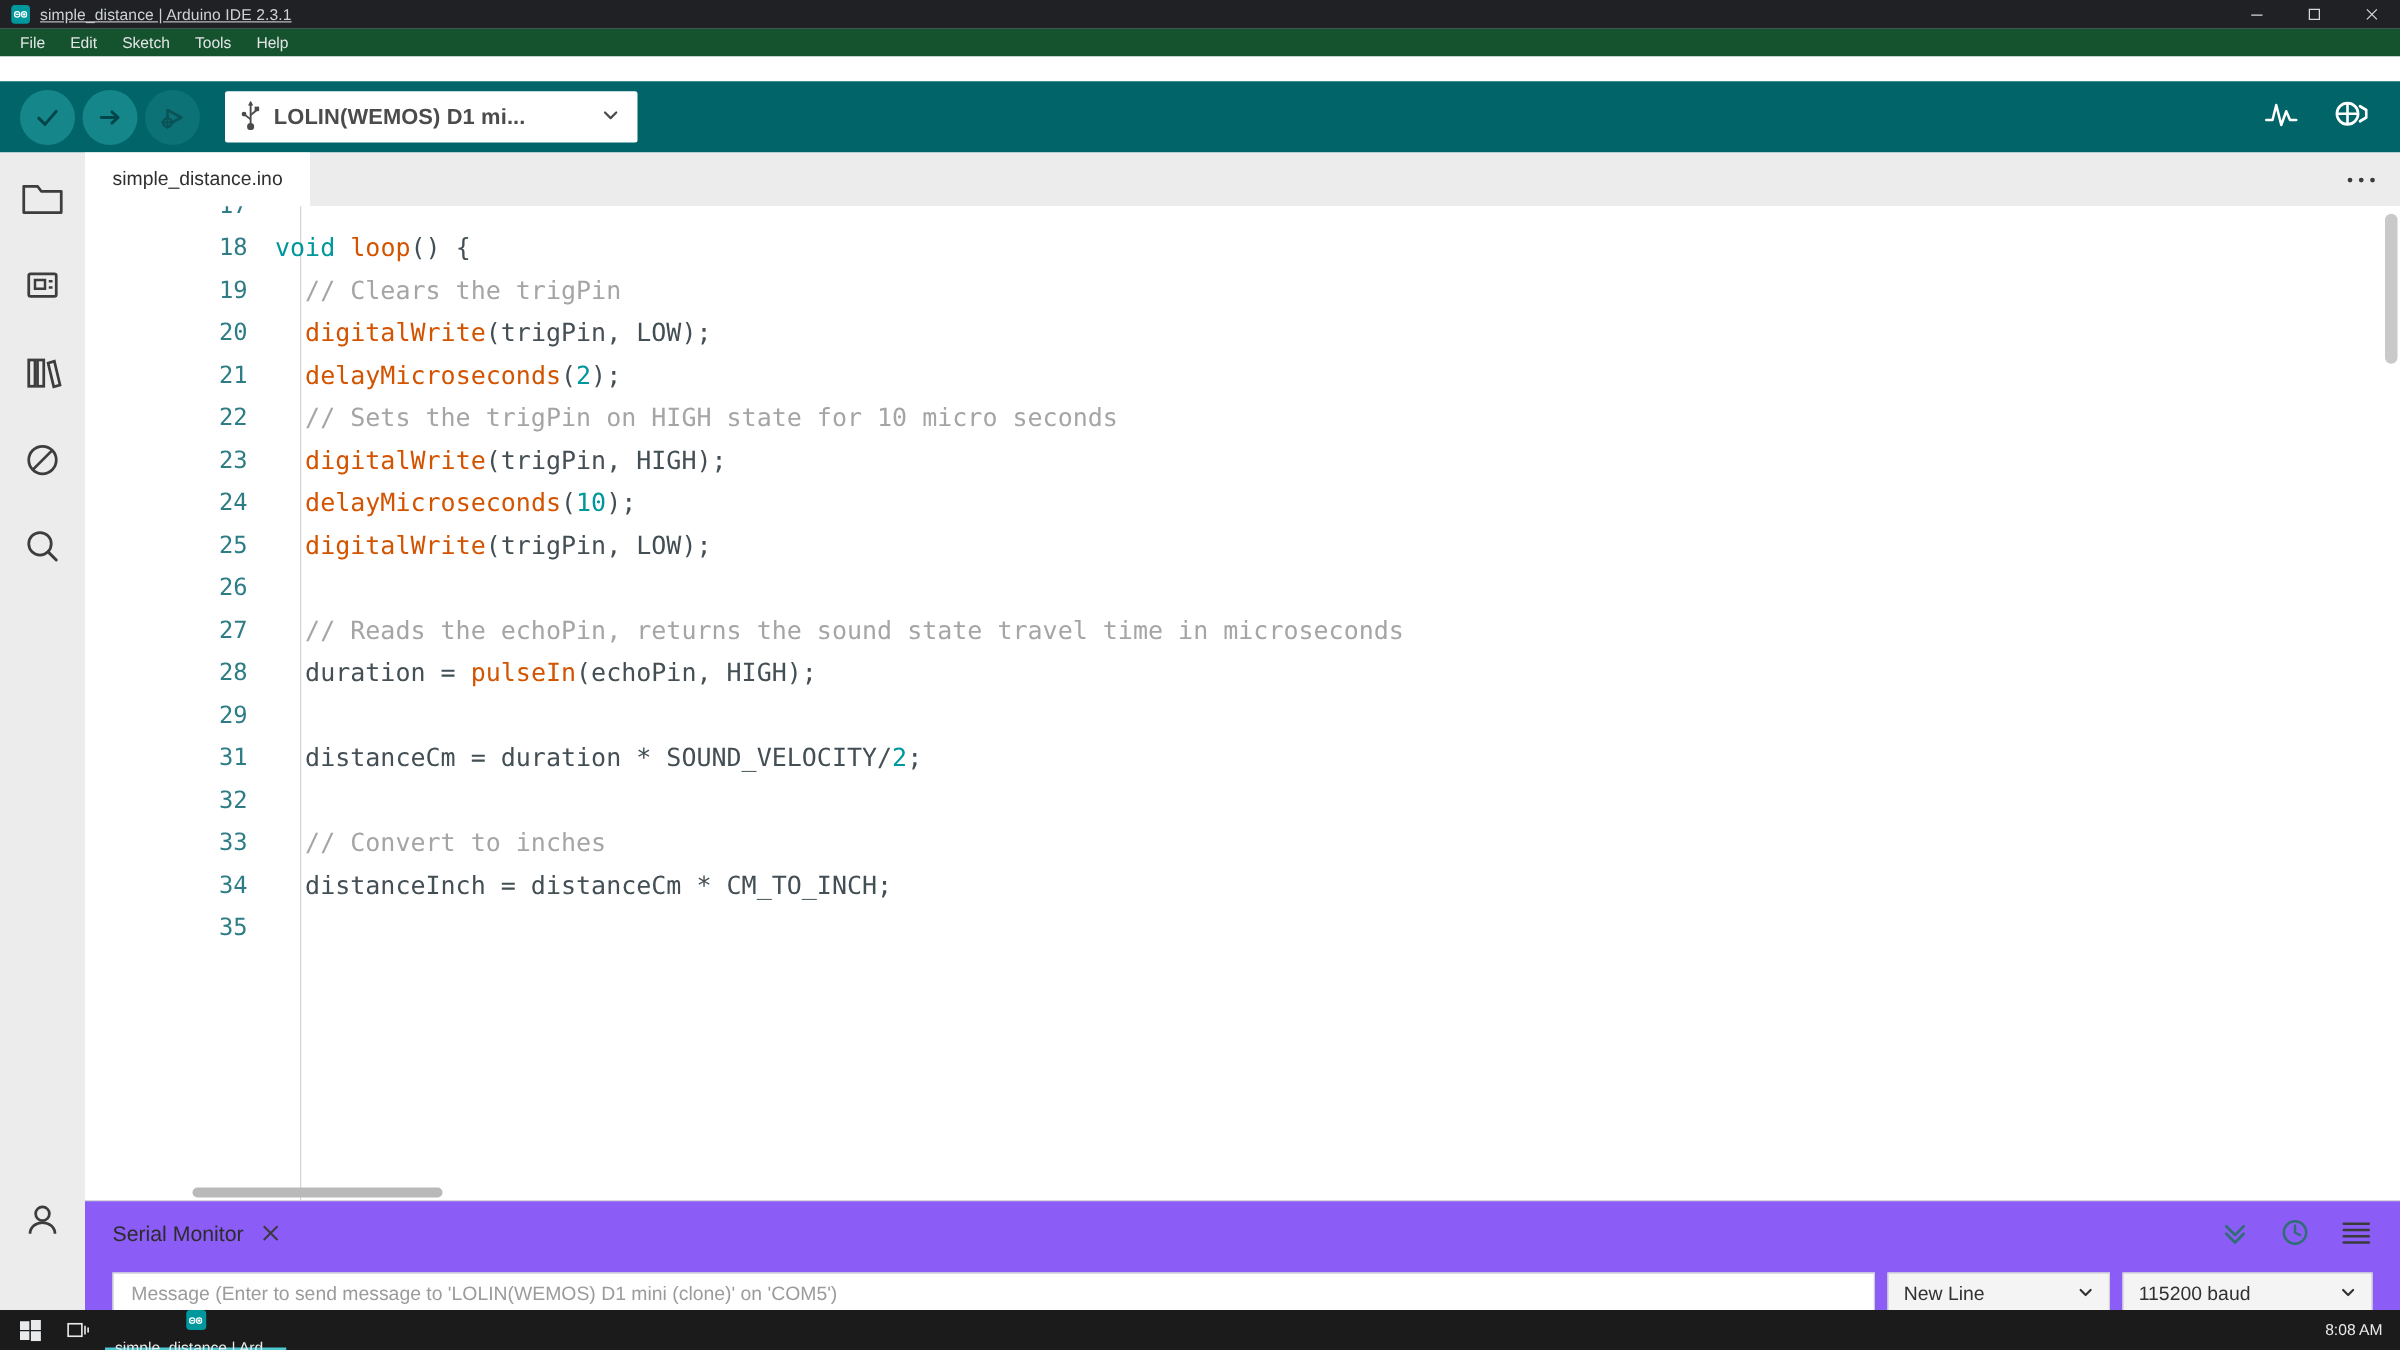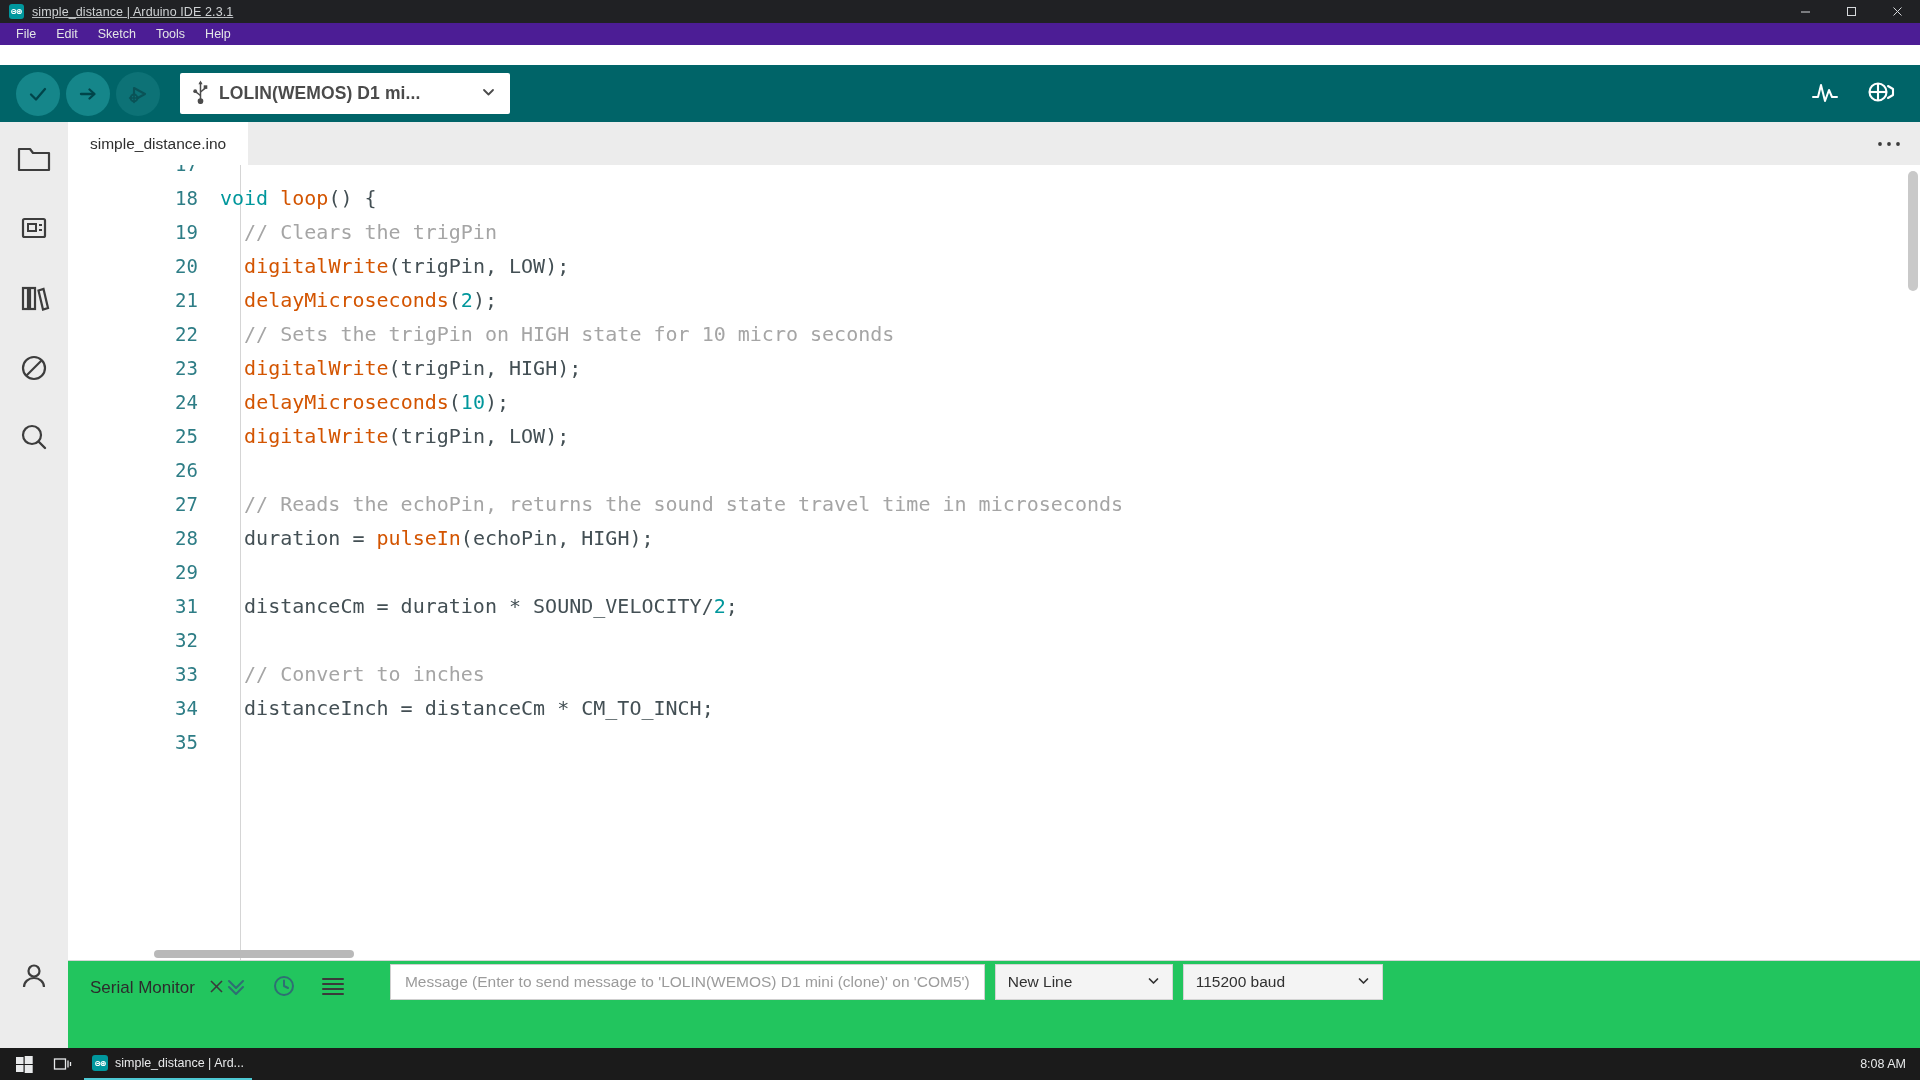--- a/index.html
+++ b/index.html
@@ -24,21 +24,21 @@
   .title-logo svg { display: block; }
   .title-text { font-size: 12.5px; color: #cfd2d4; letter-spacing: .1px; white-space: nowrap; }
   .win-btns { margin-left: auto; display: flex; height: 23px; }
   .win-btn {
     width: 46px; height: 23px; display: flex; align-items: center; justify-content: center;
     color: #d6d9db;
   }
 
   
   .menubar {
-    height: 22px; background: #4c1d95; display: flex; align-items: center;
+    height: 22px; background: #14532d; display: flex; align-items: center;
     padding-left: 6px; gap: 0;
   }
   .menu-item {
     font-size: 12.5px; color: #e3e5e6; padding: 2px 10px; line-height: 16px;
     white-space: nowrap;
   }
 
   
   .toolbar {
     height: 57px; background: #006468; display: flex; align-items: center;
@@ -117,22 +117,22 @@
     position: absolute; right: 2px; top: 6px; width: 10px; height: 120px;
     background: #c9c9c9; border-radius: 5px;
   }
   .editor-scroll-h {
     position: absolute; left: 86px; bottom: 2px; height: 8px; width: 200px;
     background: #b9b9b9; border-radius: 4px;
   }
 
   
   .serial {
-    flex: none; height: 110px; background: #22c55e; border-top: 1px solid #d6d6d6;
-    display: flex; flex-direction: row;
+    flex: none; height: 110px; background: #8b5cf6; border-top: 1px solid #d6d6d6;
+    display: flex; flex-direction: column;
   }
   .serial-head { height: 54px; display: flex; align-items: center; padding-left: 22px; }
   .serial-title { font-size: 17px; color: #2c2c2c; }
   .serial-close { margin-left: 14px; font-size: 18px; color: #3a3a3a; }
   .serial-head-right { margin-left: auto; display: flex; align-items: center; gap: 24px; padding-right: 22px; }
   .serial-row { display: flex; align-items: center; padding: 0 22px 0 22px; gap: 10px; height: 42px; }
   .msg-input {
     flex: 1; height: 36px; border: 1px solid #cfcfcf; background: #fff;
     display: flex; align-items: center; padding: 0 14px;
     font-size: 15.5px; color: #9b9b9b; white-space: nowrap; overflow: hidden;
@@ -151,21 +151,21 @@
     color: #eaf3f3; font-size: 14.5px; padding-right: 12px;
   }
   .status-right { margin-left: auto; display: flex; align-items: center; gap: 26px; }
 
   
   .taskbar {
     position: absolute; left: 0; bottom: 0; width: 1920px; height: 32px;
     background: #1b1b1b; display: flex; align-items: center; padding-left: 8px; gap: 4px;
   }
   .tb-item { display: flex; align-items: center; height: 32px; padding: 0 8px; gap: 7px; }
-  .tb-item.active { border-bottom: 2px solid #4ec9d4; }
+  .tb-item.active { border-bottom: 2px solid #4ec9d4; flex-direction: column; }
   .tb-app-icon {
     width: 16px; height: 16px; border-radius: 3px; background: #00979d;
     display: flex; align-items: center; justify-content: center; flex: none;
   }
   .tb-app-label { font-size: 12.5px; color: #e8eaeb; white-space: nowrap; }
   .tb-clock { margin-left: auto; padding-right: 14px; font-size: 12.5px; color: #e8eaeb; }
 </style>
 </head>
 <body>
 

